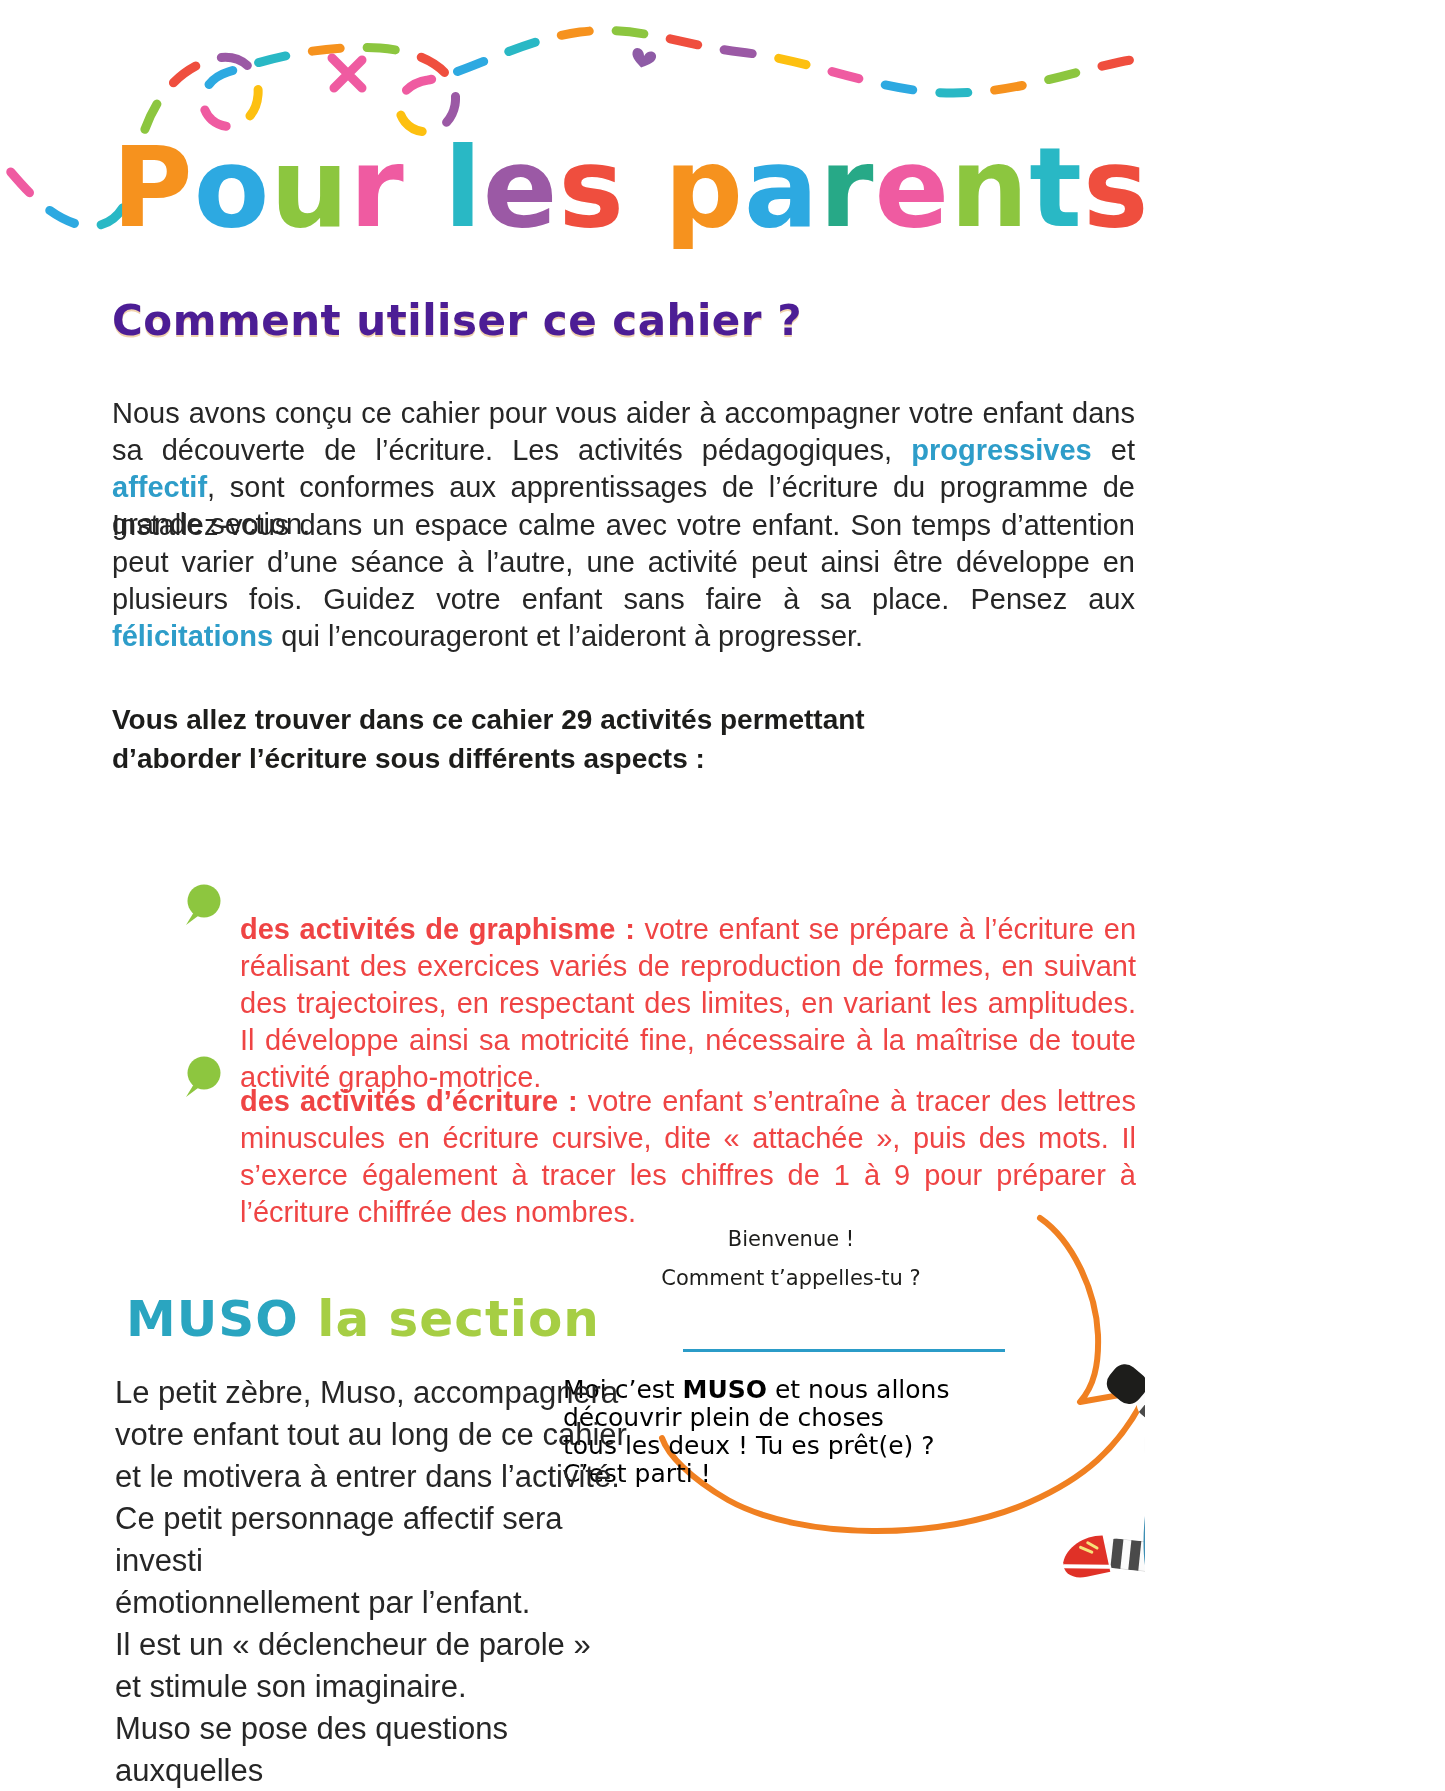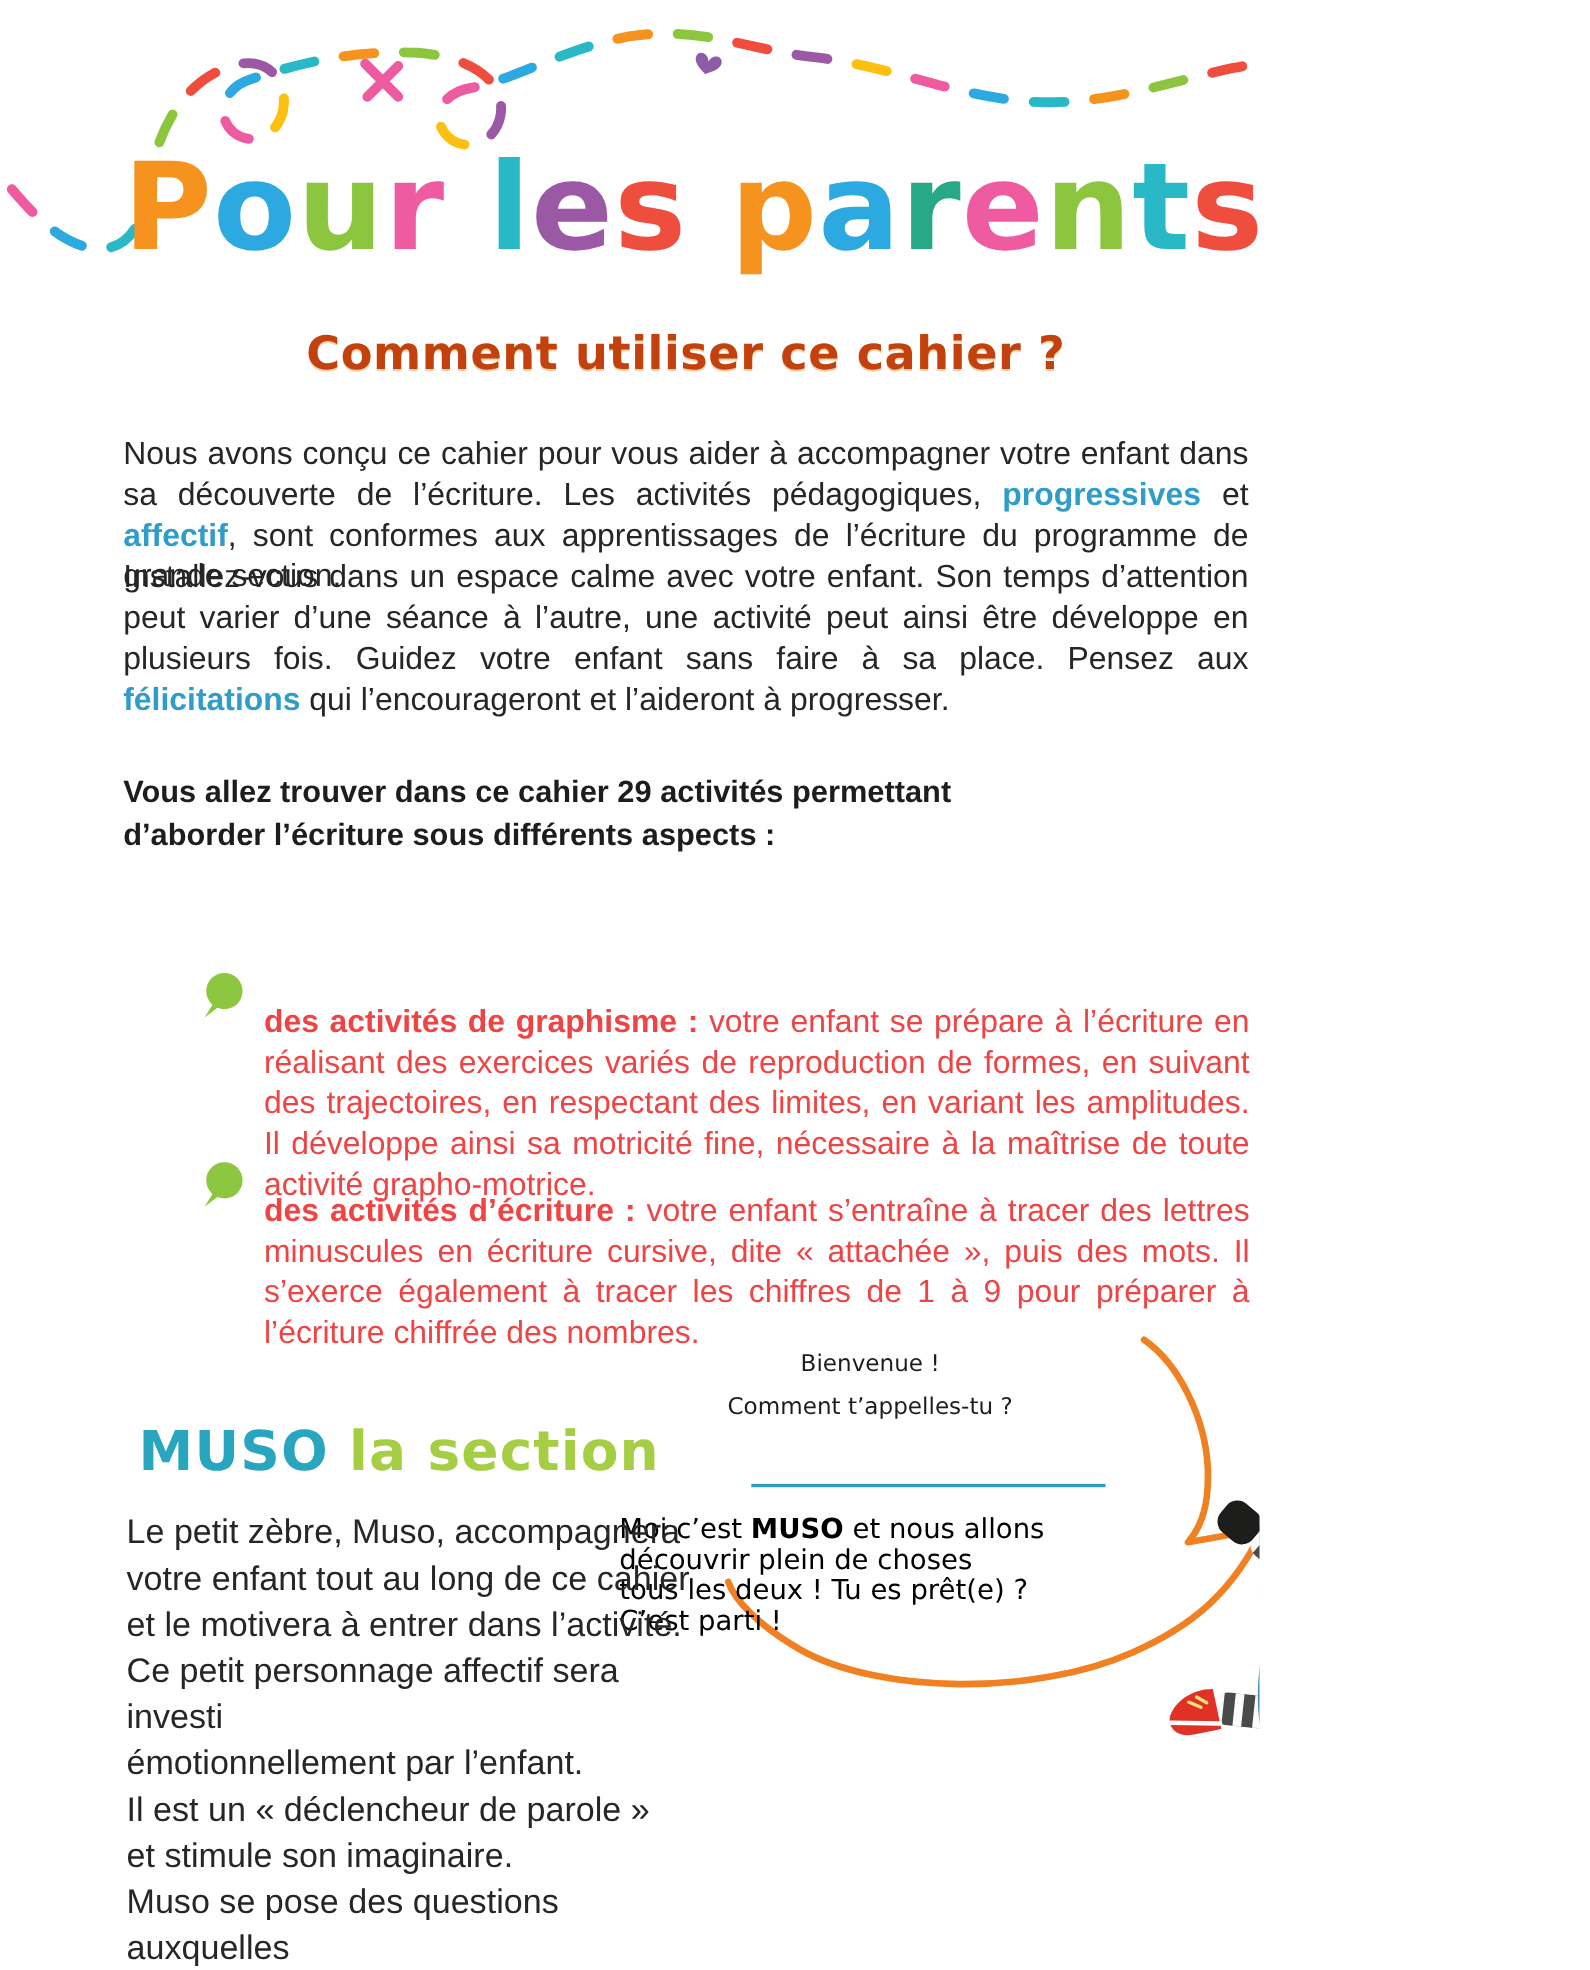--- a/index.html
+++ b/index.html
@@ -8,23 +8,23 @@
     font-family:"Liberation Sans",sans-serif;color:#262626;
   }
   .abs{position:absolute;}
   
   .title{
     left:112px;top:128px;font-family:"DejaVu Sans",sans-serif;
     font-weight:800;font-size:110px;line-height:1.1;letter-spacing:1px;white-space:nowrap;
   }
   
   .sec-heading{
-    left:112px;width:1023px;text-align:center;
+    left:112px;width:1023px;
     font-family:"DejaVu Sans",sans-serif;font-weight:800;font-size:42px;
-    color:#c2410c;text-shadow:0 2px 0 rgba(216,127,18,.35);letter-spacing:.5px;
+    color:#4c1d95;text-shadow:0 2px 0 rgba(216,127,18,.35);letter-spacing:.5px;
   }
   .h-how{top:296px;}
   .h-what{top:634px;}
   
   .body-par{
     left:112px;width:1023px;font-size:29px;line-height:37px;text-align:justify;color:#262626;
   }
   .p1{top:366px;}
   .p2{top:478px;}
   .hl{color:#2e9dc9;font-weight:bold;}

